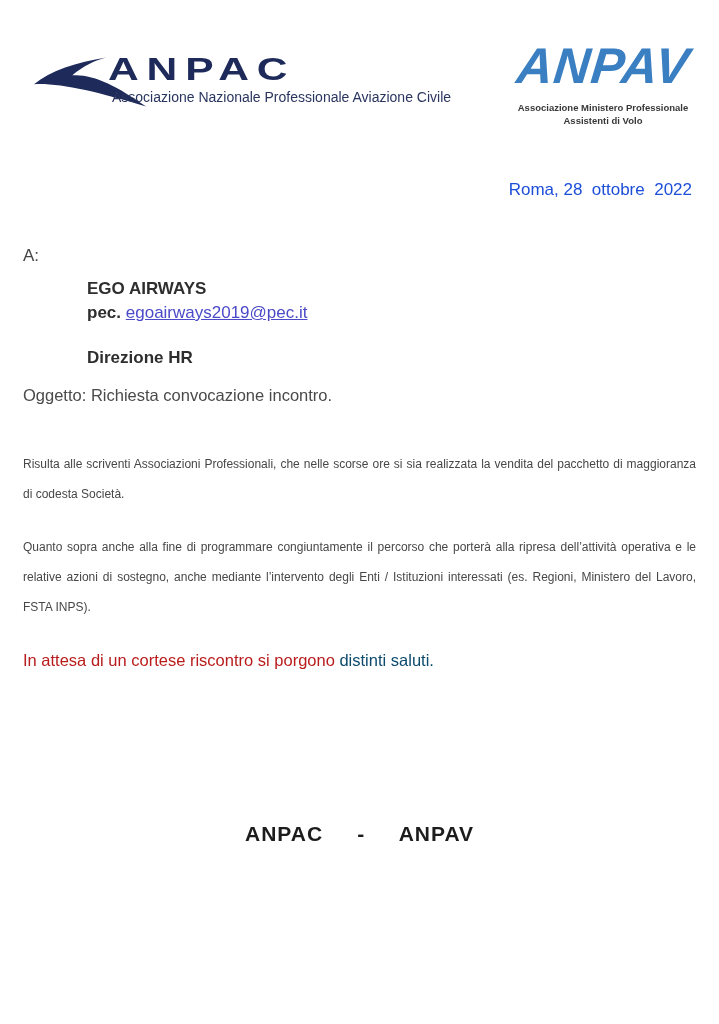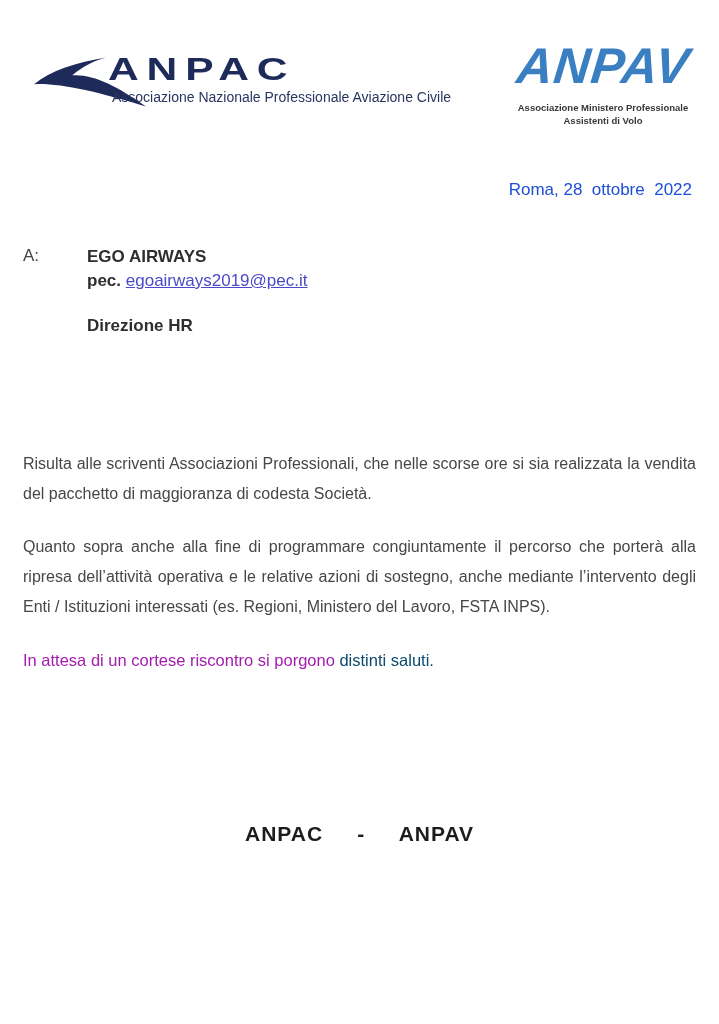--- a/index.html
+++ b/index.html
@@ -44,38 +44,38 @@
 
   
   .date-line {
     position: absolute; right: 27px; top: 180px;
     font-size: 17px; color: #1d4ed8; white-space: pre;
   }
 
   
   .recipient { position: absolute; left: 23px; top: 246px; display: flex; }
   .to-label { width: 64px; font-size: 17px; color: #454545; }
-  .recipient-lines { font-size: 17px; }
+  .recipient-lines { font-size: 17px; margin-top: 32px; }
   .recipient-name { font-weight: 700; color: #2e2e2e; line-height: 22px; }
   .recipient-pec { line-height: 22px; margin-top: 2px; }
   .pec-label { font-weight: 700; color: #2e2e2e; }
   .pec-email { color: #4a4ac8; text-decoration: underline; cursor: pointer; }
   .recipient-dept { font-weight: 700; color: #2e2e2e; margin-top: 23px; line-height: 22px; }
 
   
   .subject-line { position: absolute; left: 23px; top: 386px; font-size: 16.5px; color: #4a4a4a; }
 
   
   .body-block { position: absolute; left: 23px; top: 449px; width: 673px; }
   .body-block p {
-    font-size: 16px; line-height: 30px; color: #474747;
+    font-size: 12px; line-height: 30px; color: #474747;
     text-align: justify; margin-bottom: 23px;
   }
   .closing-line { font-size: 16.5px; line-height: 30px; margin-top: 2px; }
-  .closing-muted { color: #a21caf; }
+  .closing-muted { color: #b91c1c; }
   .closing-emphasis { color: #0c4a6e; }
 
   
   .signature-line {
     position: absolute; left: 0; top: 822px; width: 100%;
     text-align: center; font-size: 21px; font-weight: 700;
     color: #1c1c1c; letter-spacing: 1px; white-space: pre;
   }
 </style>
 </head>
@@ -106,20 +106,21 @@
     <div class="recipient-lines">
       <div class="recipient-name">EGO AIRWAYS</div>
       <div class="recipient-pec">
         <span class="pec-label">pec.</span>
         <a class="pec-email">egoairways2019@pec.it</a>
       </div>
       <div class="recipient-dept">Direzione HR</div>
     </div>
   </div>
 
+  <div class="subject-line">Oggetto: Richiesta convocazione incontro.</div>
 
   <div class="body-block">
     <p>Risulta alle scriventi Associazioni Professionali, che nelle scorse ore si sia realizzata la vendita del pacchetto di maggioranza di codesta Società.</p>
     <p>Quanto sopra anche alla fine di programmare congiuntamente il percorso che porterà alla ripresa dell’attività operativa e le relative azioni di sostegno, anche mediante l’intervento degli Enti / Istituzioni interessati (es. Regioni, Ministero del Lavoro, FSTA INPS).</p>
     <div class="closing-line">
       <span class="closing-muted">In attesa di un cortese riscontro si porgono </span><span class="closing-emphasis">distinti saluti.</span>
     </div>
   </div>
 
   <div class="signature-line">ANPAC     -     ANPAV</div>

